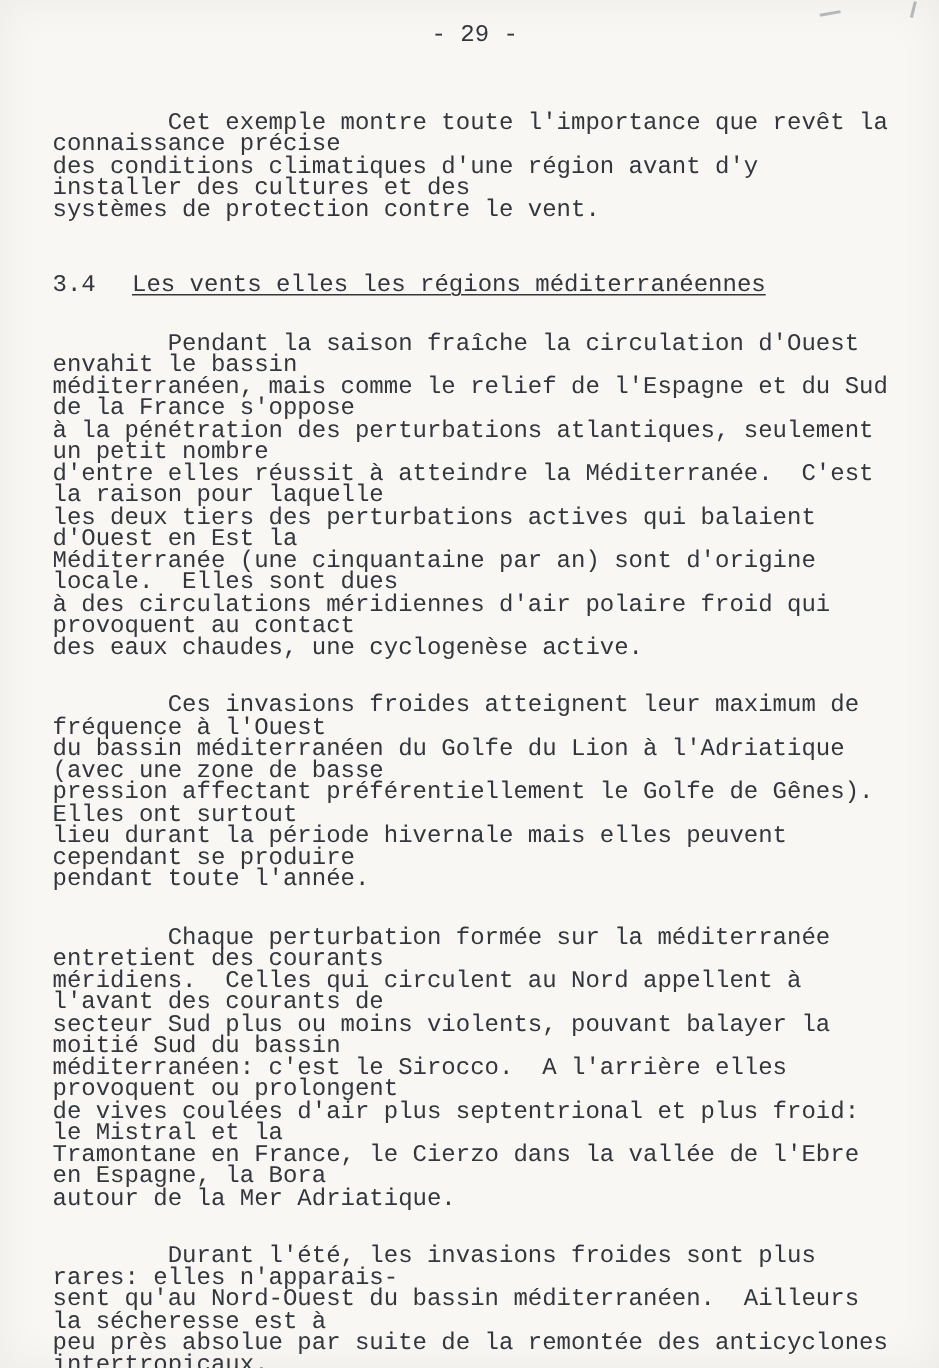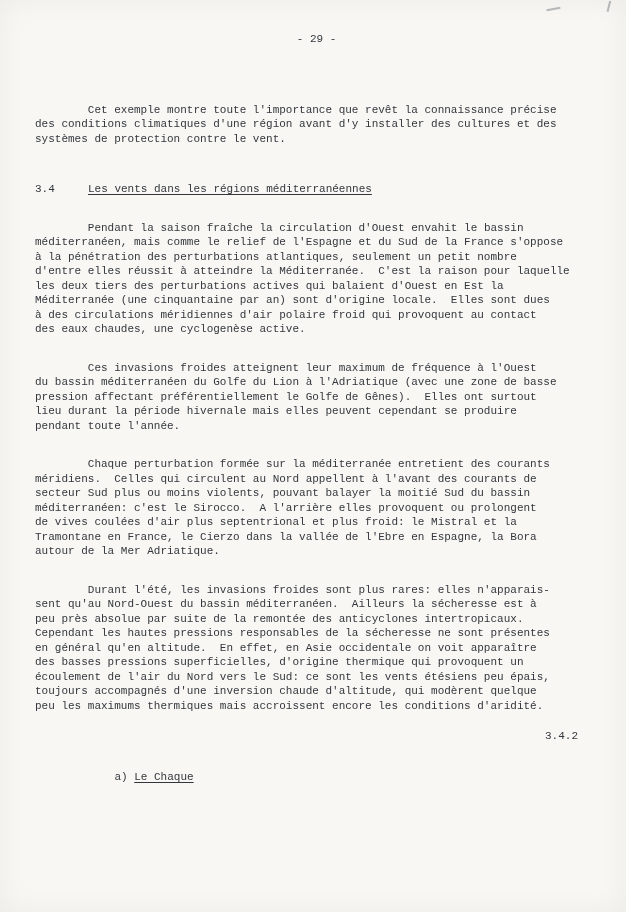--- a/index.html
+++ b/index.html
@@ -2,38 +2,38 @@
 <html><head>
 <meta charset="utf-8">
 <style>
   html, body { margin: 0; padding: 0; background: #8d8d8d; }
   .page {
     position: relative;
     width: 626px;
     height: 912px;
     box-sizing: border-box;
     margin: 0 auto;
-    padding: 32px 28px 0 35px;
+    padding: 16px 28px 0 35px;
     background: #f8f7f3;
     color: #33373d;
     font-family: "Liberation Mono", "DejaVu Sans Mono", monospace;
-    font-size: 11px;
+    font-size: 16px;
     line-height: 14.5px;
     overflow: hidden;
     box-shadow: inset 0 0 30px rgba(0,0,0,0.05);
   }
   .page-number { text-align: center; }
   .para { white-space: pre-wrap; }
   .heading { display: flex; }
   .hnum { flex: 0 0 53px; }
   .htitle { white-space: pre-wrap; }
   .underline { text-decoration: underline; text-decoration-thickness: 1px; text-underline-offset: 2px; }
   .subhead { margin-left: 53px; white-space: pre; }
 
-  .mt-intro { margin-top: 56px; }
+  .mt-intro { margin-top: 44px; }
   .mt-s34  { margin-top: 36px; }
   .mt-s341 { margin-top: 13px; }
   .mt-p    { margin-top: 24px; }
   .mt-s342 { margin-top: 16px; justify-content: flex-end; }
   .mt-suba { margin-top: 12px; }
 
   .pen-mark { position: absolute; opacity: 0.45; }
   .pen-mark-1 { top: 3px; right: 66px; width: 14px; height: 5px; border-bottom: 2px solid #686f76; transform: rotate(-10deg); }
   .pen-mark-2 { top: 0px; right: 16px; width: 7px; height: 11px; border-right: 2px solid #686f76; transform: rotate(14deg); }
 </style>
@@ -46,21 +46,21 @@
   <div class="pen-mark pen-mark-2"></div>
 
   <div class="page-number">- 29 -</div>
 
   <div class="para mt-intro">        Cet exemple montre toute l'importance que revêt la connaissance précise
 des conditions climatiques d'une région avant d'y installer des cultures et des
 systèmes de protection contre le vent.</div>
 
   <div class="heading mt-s34">
     <span class="hnum">3.4</span>
-    <span class="htitle underline">Les vents dans les régions méditerranéennes</span>
+    <span class="htitle underline">Les vents elles les régions méditerranéennes</span>
   </div>
 
 
   <div class="para mt-p">        Pendant la saison fraîche la circulation d'Ouest envahit le bassin
 méditerranéen, mais comme le relief de l'Espagne et du Sud de la France s'oppose
 à la pénétration des perturbations atlantiques, seulement un petit nombre
 d'entre elles réussit à atteindre la Méditerranée.  C'est la raison pour laquelle
 les deux tiers des perturbations actives qui balaient d'Ouest en Est la
 Méditerranée (une cinquantaine par an) sont d'origine locale.  Elles sont dues
 à des circulations méridiennes d'air polaire froid qui provoquent au contact

